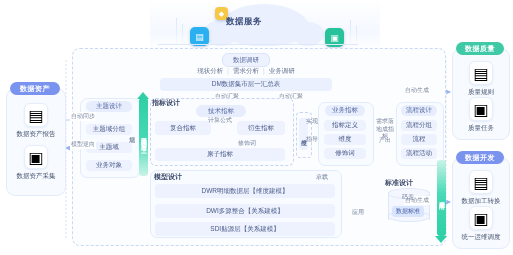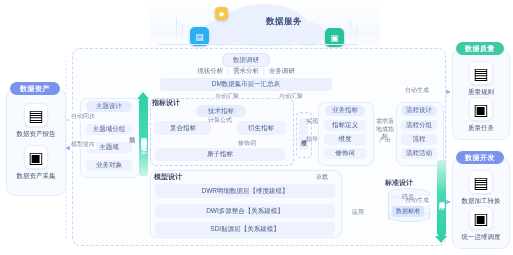--- a/index.html
+++ b/index.html
@@ -14,21 +14,21 @@
 
   
   #cloud-band{left:150px;top:0px;width:230px;height:52px;
      background:linear-gradient(180deg,#ffffff 0%,#f4f8ff 60%,#ffffff 100%);}
   #cloud-shape{left:218px;top:4px;width:92px;height:42px;
      background:#eaf0fd;border-radius:50% 50% 46% 46%/60% 60% 40% 40%;}
   #cloud-shape:before{content:"";position:absolute;left:-14px;top:16px;width:34px;height:26px;
      background:#eaf0fd;border-radius:50%;}
   #cloud-shape:after{content:"";position:absolute;right:-14px;top:18px;width:32px;height:24px;
      background:#eaf0fd;border-radius:50%;}
-  #cloud-title{left:226px;top:16px;width:76px;text-align:right;font-size:8.5px;color:#3d4f7c;
+  #cloud-title{left:226px;top:16px;width:76px;text-align:left;font-size:8.5px;color:#3d4f7c;
      font-weight:bold;z-index:5;letter-spacing:.5px;}
   .cloud-node{width:19px;height:19px;border-radius:5px;display:flex;align-items:center;
      justify-content:center;color:#fff;font-size:9px;box-shadow:0 1px 3px rgba(60,90,160,.3);}
   #cloud-node-left{left:190px;top:27px;background:#2ab0f0;}
   #cloud-node-right{left:325px;top:28px;background:#27c29a;}
   #cloud-node-top{left:215px;top:7px;background:#f7c846;width:13px;height:13px;border-radius:4px;font-size:7px;}
   .wave{height:1px;background:#dfe8fa;}
   #wave1{left:158px;top:44px;width:200px;}
   #wave2{left:168px;top:48px;width:182px;background:#ecf2fe;}
   .tick{width:1px;background:linear-gradient(180deg,#dbe6fb,rgba(219,230,251,0));}

